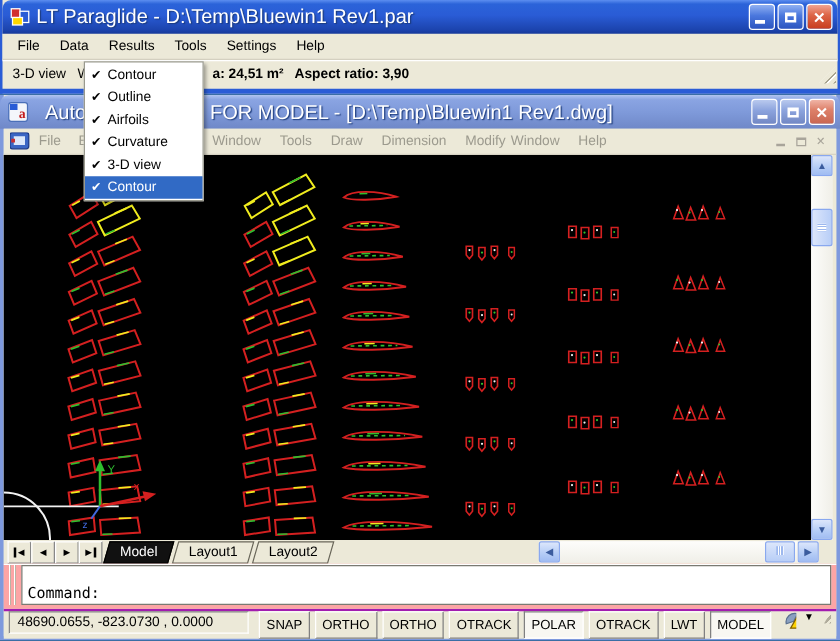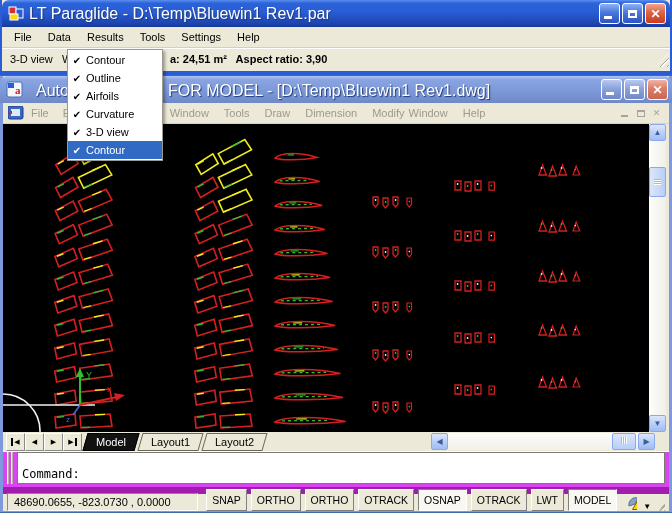--- a/index.html
+++ b/index.html
@@ -83,28 +83,28 @@
        transform:skewX(-16deg);display:flex;align-items:center;font-size:11px;color:#000;}
   .tab>span{display:inline-block;transform:skewX(16deg);}
   .tab.active{background:#111;color:#fff;border-color:#000;}
   #hscroll{position:absolute;right:14px;top:1px;width:224px;height:17px;display:flex;background:#f2f1ec;}
   #hscroll .sb-btn{width:17px;height:17px;}
   #h-track{flex:1;position:relative;background:linear-gradient(180deg,#fdfdfb,#f0efe8);}
   #h-thumb{position:absolute;right:2px;top:0;width:24px;height:17px;border:1px solid #89a8ef;border-radius:2px;
            background:linear-gradient(180deg,#dce6fb,#b8cef7);box-sizing:border-box;}
 
   
-  #cmdrow{position:relative;height:36px;background:#d946ef;border-top:1px solid #fff;display:flex;
+  #cmdrow{position:relative;height:36px;background:#fca5a5;border-top:1px solid #fff;display:flex;
           align-items:stretch;padding:0 4px 3px 4px;box-sizing:border-box;}
   #cmd-grip{width:8px;margin-right:2px;background:repeating-linear-gradient(90deg,#fff 0 1px,#b8b4a4 1px 2px,transparent 2px 4px);}
   #cmd-box{flex:1;background:#fff;border:1px solid #7a7a72;display:flex;align-items:flex-end;
            padding:2px 4px;font-family:"DejaVu Sans Mono",monospace;font-size:12px;color:#000;}
 
   
-  #statusbar{height:24px;background:#ece9d8;border-top:7px solid #a21caf;display:flex;align-items:flex-end;
+  #statusbar{height:24px;background:#ece9d8;border-top:2px solid #a21caf;display:flex;align-items:flex-start;
              padding:0 4px;gap:4px;box-sizing:border-box;font-size:11px;}
   #coords{width:318px;height:18px;border:1px solid;border-color:#888 #fff #fff #888;display:flex;
           align-items:center;padding:0 6px;box-sizing:border-box;color:#000;white-space:pre;}
   #sb-spacer{flex:1;}
   .toggle{height:18px;padding:1px 5px;font-size:10.5px;color:#000;display:flex;align-items:center;
           border:1px solid;border-color:#fff #808080 #808080 #fff;background:#ece9d8;cursor:default;}
   .toggle.pressed{border-color:#808080 #fff #fff #808080;background:#f8f7f2;}
   #comm-icon{margin-left:6px;}
   #sb-caret{font-size:8px;color:#000;margin:0 2px;}
   #sb-grip{width:10px;height:10px;margin-left:2px;
@@ -743,21 +743,21 @@
       </div>
     </div>
 
     <div id="statusbar">
       <span id="coords">48690.0655, -823.0730 , 0.0000</span>
       <span id="sb-spacer"></span>
       <span class="toggle">SNAP</span>
       <span class="toggle">ORTHO</span>
       <span class="toggle">ORTHO</span>
       <span class="toggle">OTRACK</span>
-      <span class="toggle pressed">OSNAP</span>
+      <span class="toggle pressed">POLAR</span>
       <span class="toggle">OTRACK</span>
       <span class="toggle">LWT</span>
       <span class="toggle pressed">MODEL</span>
       <svg id="comm-icon" width="17" height="15">
         <path d="M2,10 A7,7 0 0 1 11,2 L8,8 Z" fill="#8aa0c0" stroke="#5a7090"></path>
         <polygon points="11,4 16.5,13.5 5.5,13.5" fill="#ffd400" stroke="#806000"></polygon>
         <rect x="10.5" y="7" width="1.4" height="4" fill="#000"></rect>
         <rect x="10.5" y="11.8" width="1.4" height="1.2" fill="#000"></rect>
       </svg>
       <span id="sb-caret">▼</span>

